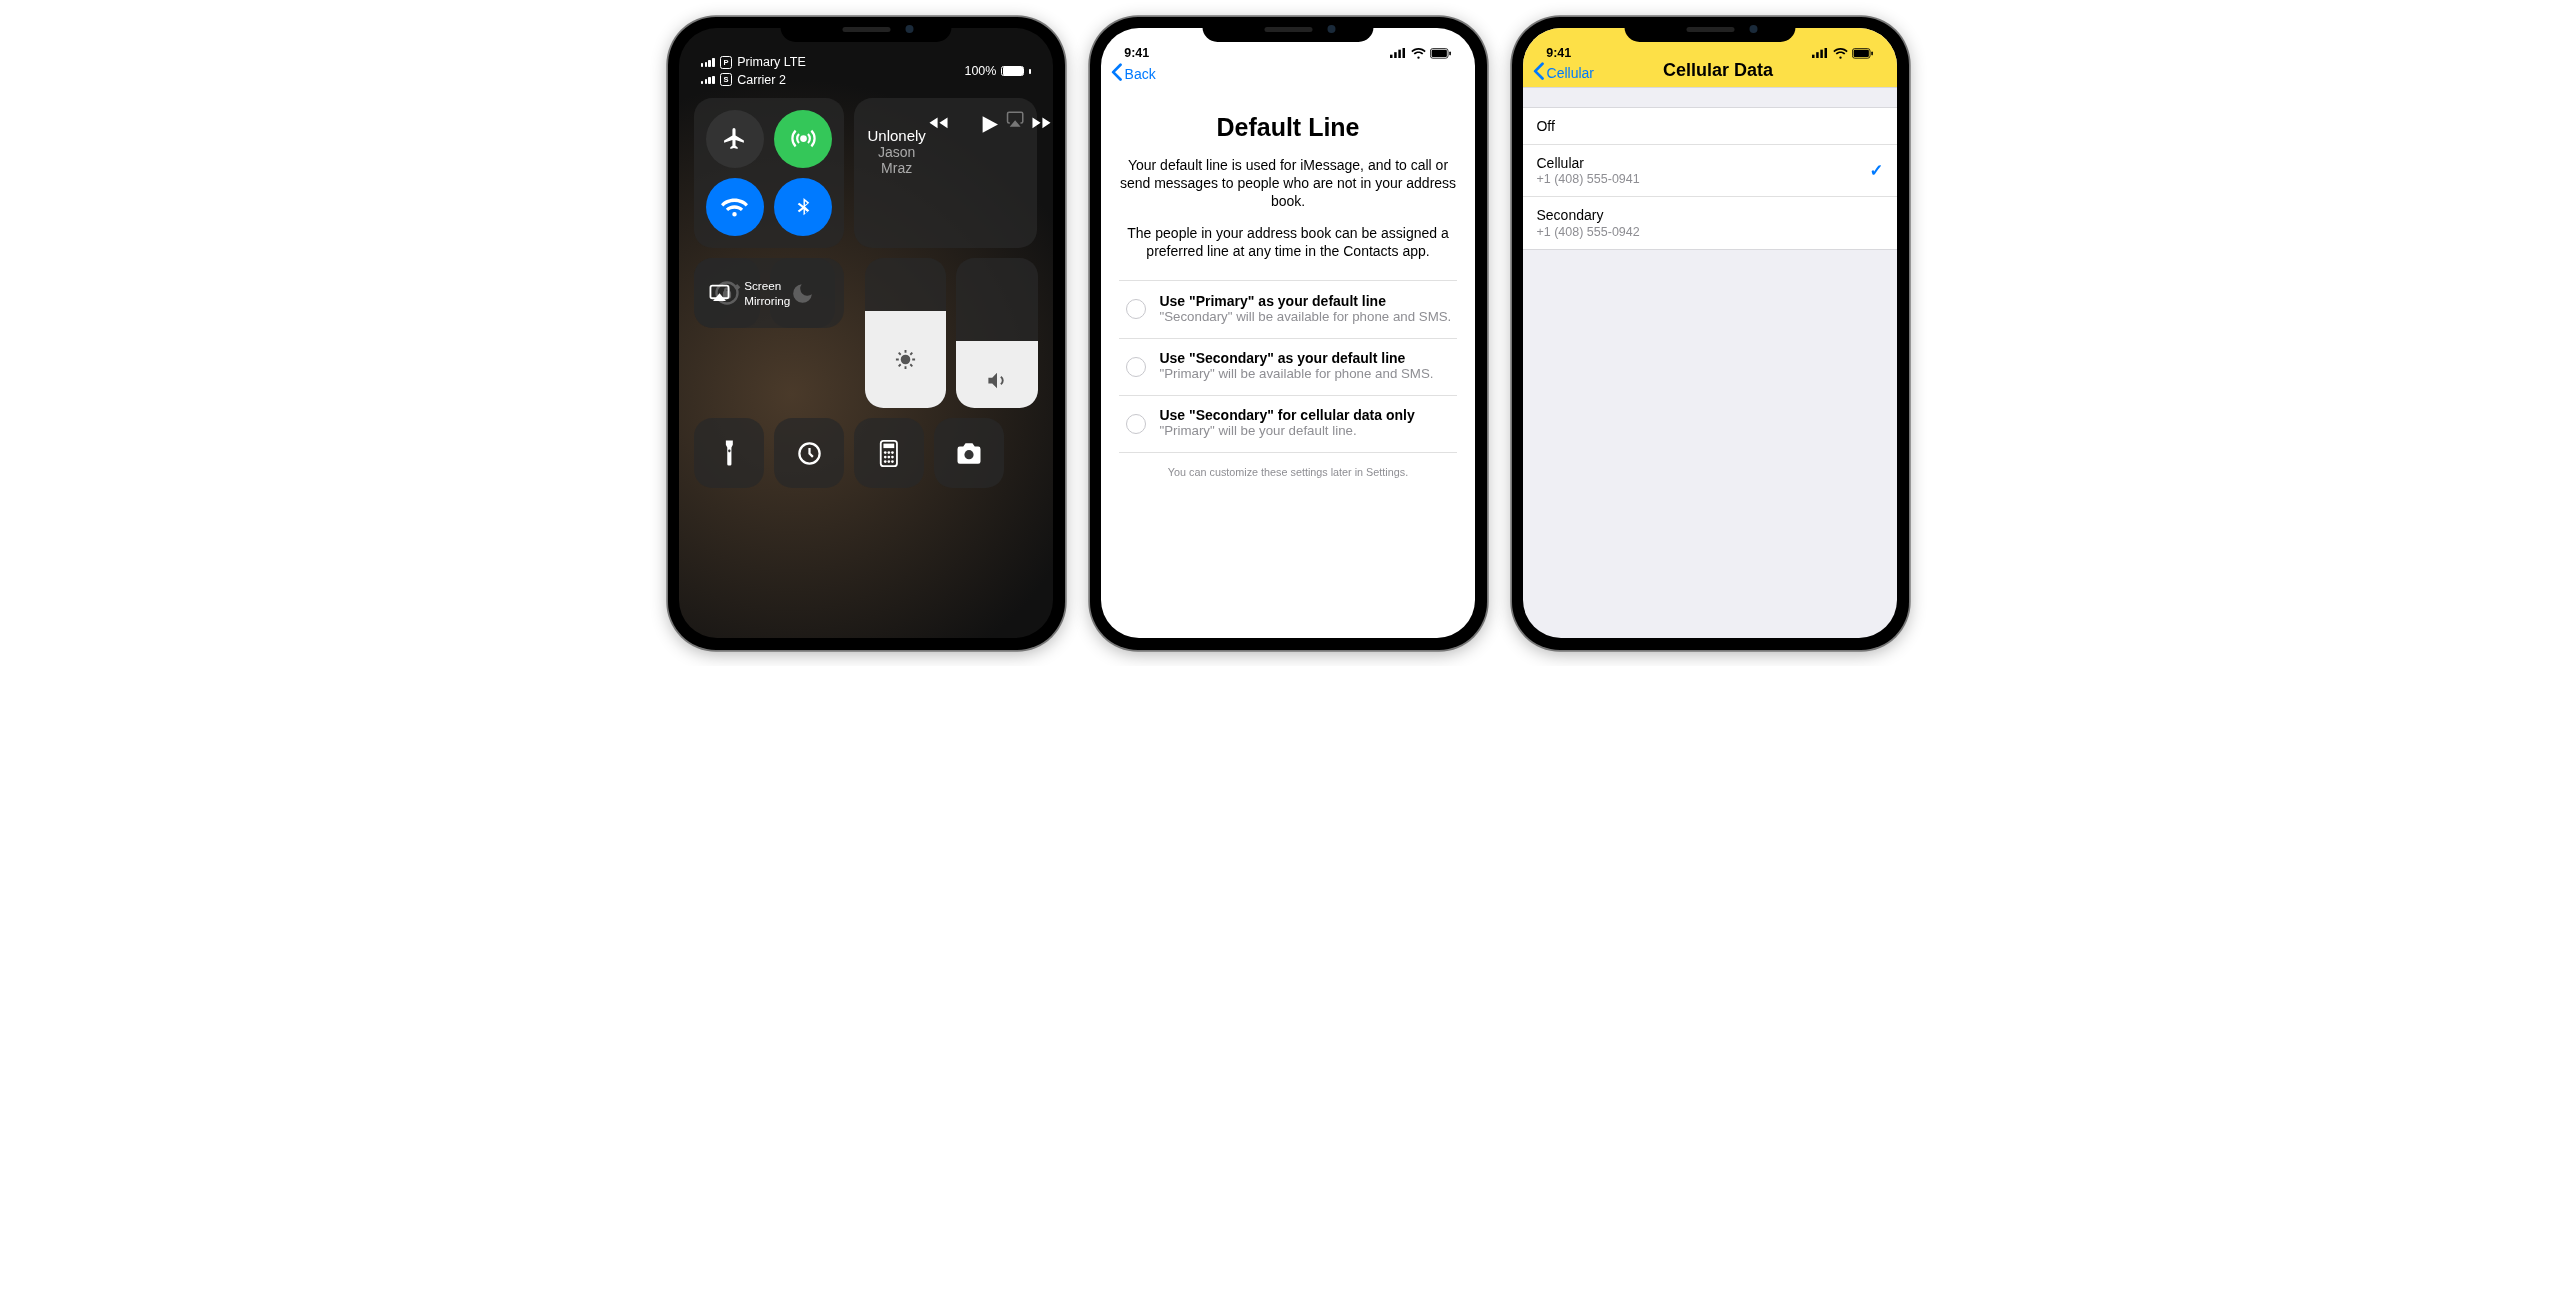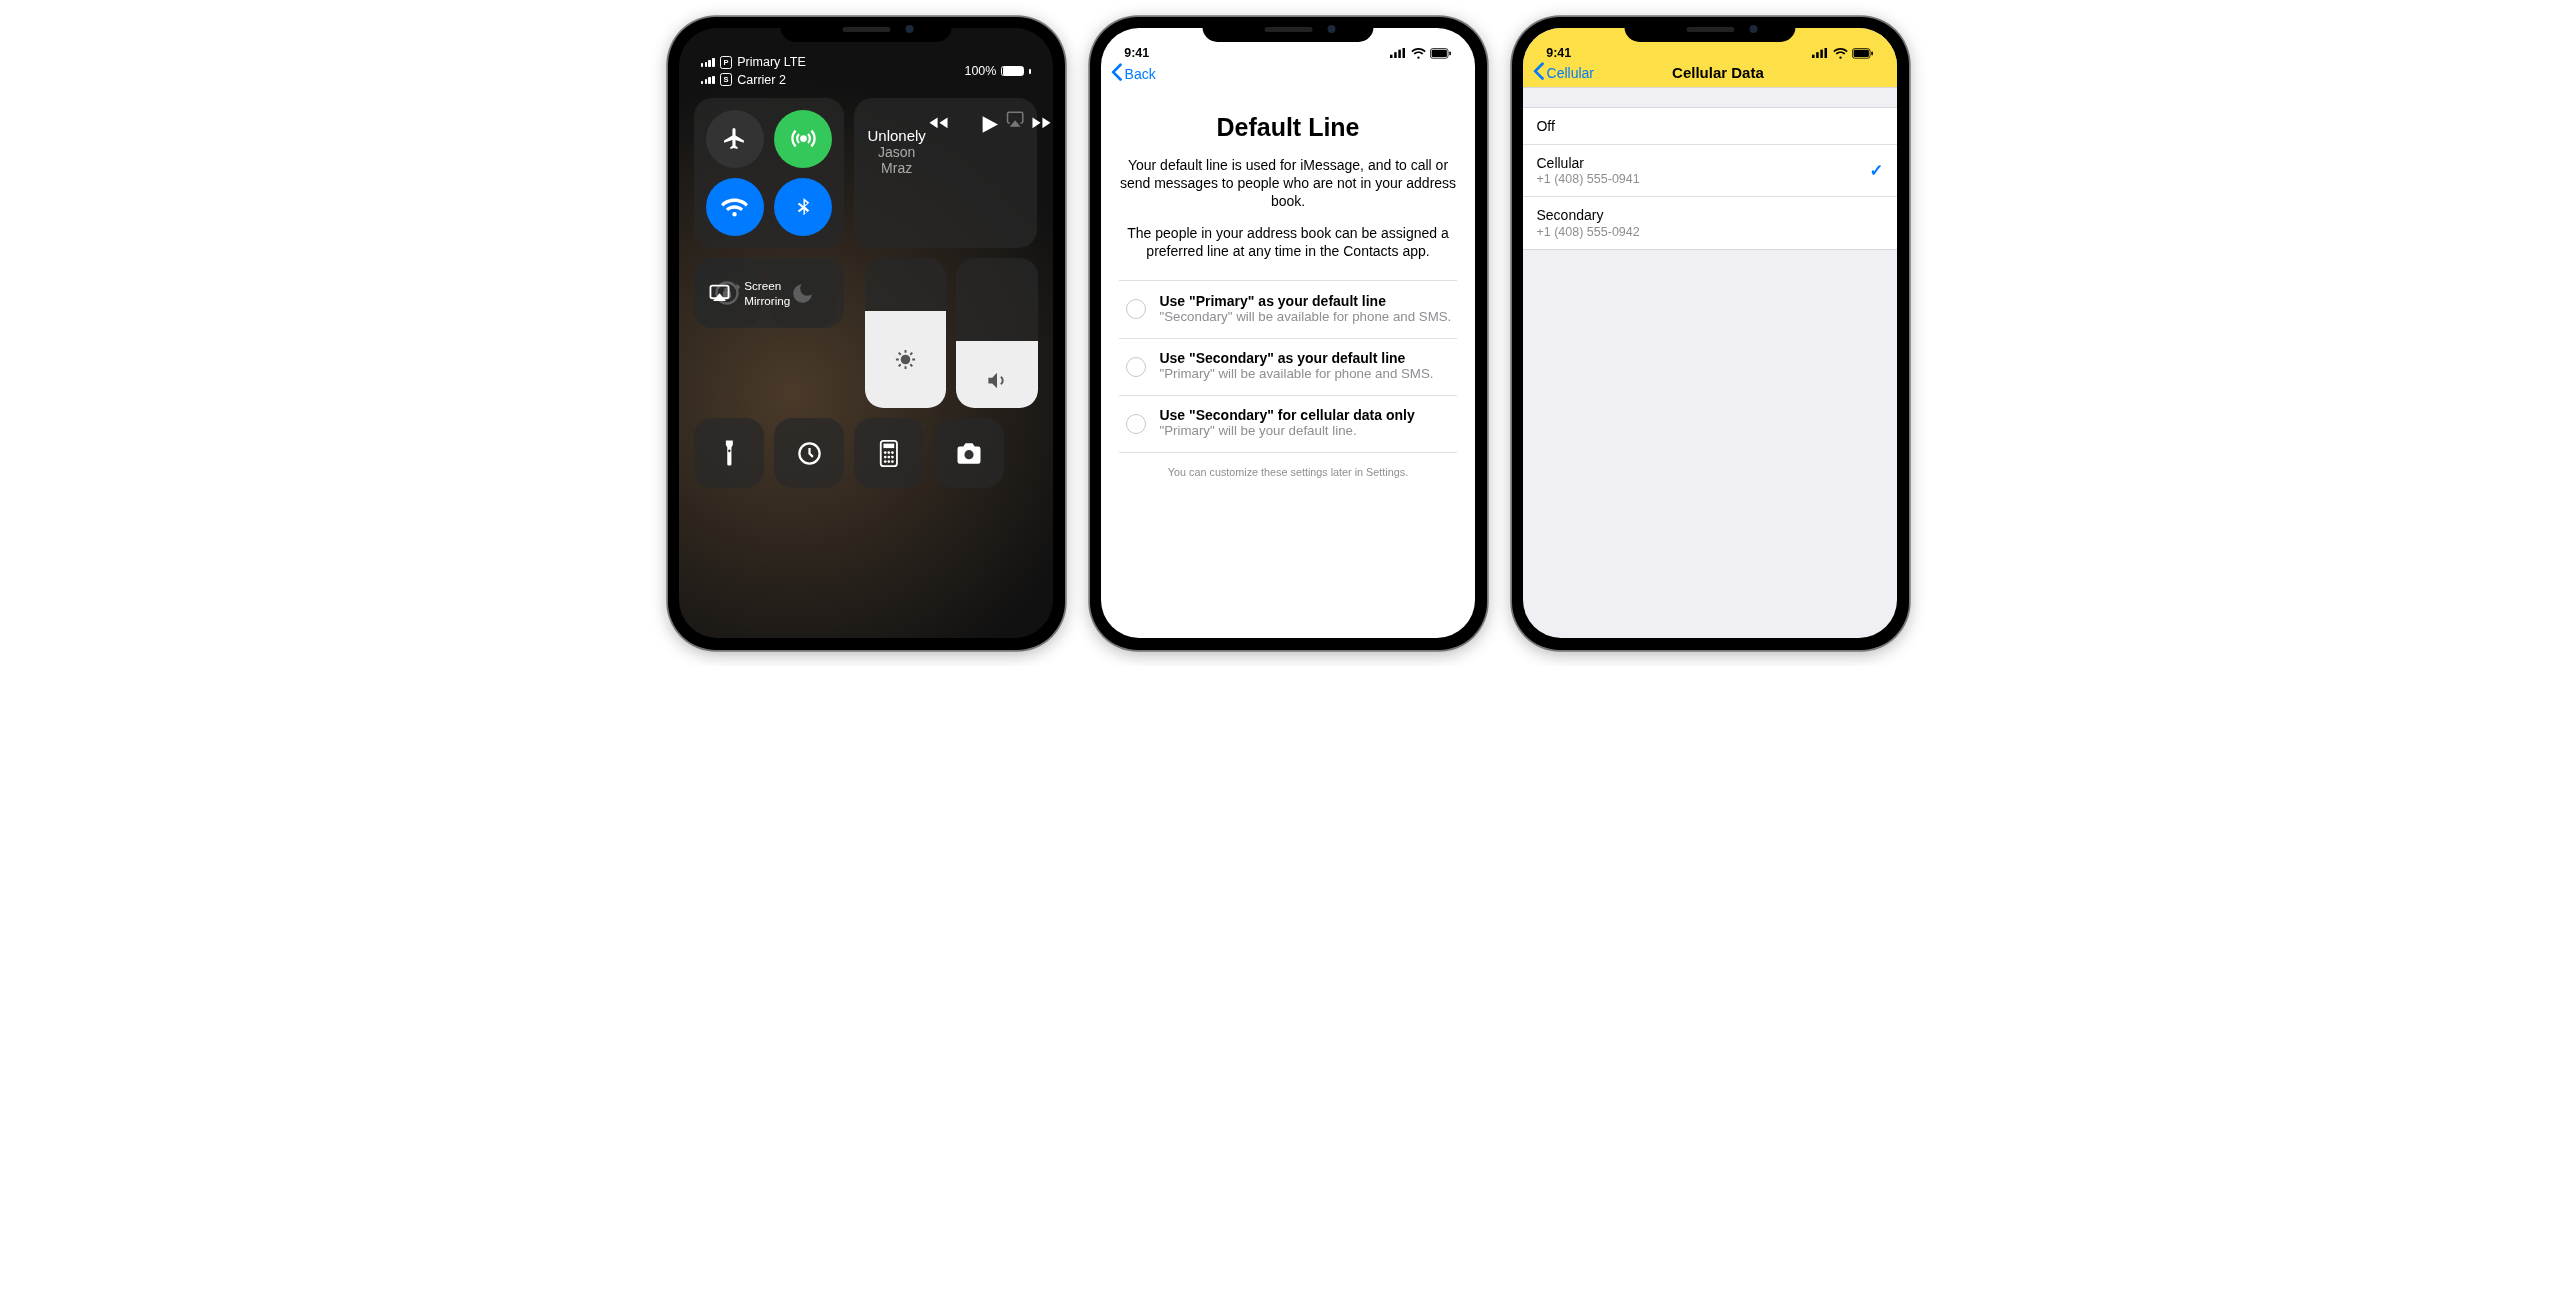--- a/index.html
+++ b/index.html
@@ -99,21 +99,21 @@
   .tile-screenmirror { width:150px; height:70px; display:flex; align-items:center; padding:0 13.3px; gap:11.7px; font-size:11.7px; line-height:15px;}
   .slider { width:87px; height:150px; background:rgba(40,40,40,.75); border-radius:18.3px; position:relative; overflow:hidden; display:flex; align-items:flex-end;}
   .slider-fill { width:100%; background:#eee; display:flex; align-items:center; justify-content:center; color:#555;}
   .slider-icon-overlay { position:absolute; bottom:16.7px; left:50%; transform:translateX(-50%); color:#555;}
   .tile-row4 { display:flex; gap:10px;}
 
   
   .white-screen { background:#fff; color:#000;}
   .nav-bar { height:60px; display:flex; align-items:flex-end; padding:0 10px 6.7px; font-size:14px;}
   .nav-back { color:#007aff; display:flex; align-items:flex-end; gap:1.7px;}
-  .nav-title { flex:1; text-align:center; font-weight:600; font-size:15px; margin-right:45px;}
+  .nav-title { flex:1; text-align:center; font-weight:600; font-size:18px; margin-right:45px;}
   .status-row { position:absolute; top:18px; width:100%; display:flex; justify-content:space-between; padding:0 23px; font-size:12.5px; font-weight:600; z-index:3;}
   .status-row .right { display:flex; align-items:center; gap:4.2px;}
 
   .dl-content { padding:25px 18.3px 0; text-align:center;}
   .dl-title { font-size:25px; font-weight:700; margin-bottom:13.3px;}
   .dl-para { font-size:14px; line-height:18.3px; margin-bottom:13.3px;}
   .opt-list { margin-top:20px; border-top:0.8px solid #e0e0e0;}
   .opt { display:flex; align-items:center; gap:13.3px; padding:11.7px 3.3px 11.7px 6.7px; border-bottom:0.8px solid #e0e0e0; text-align:left;}
   .radio { width:20px; height:20px; border:1.3px solid #c7c7cc; border-radius:50%; flex-shrink:0;}
   .opt-body .t1 { font-size:14px; font-weight:700;}

